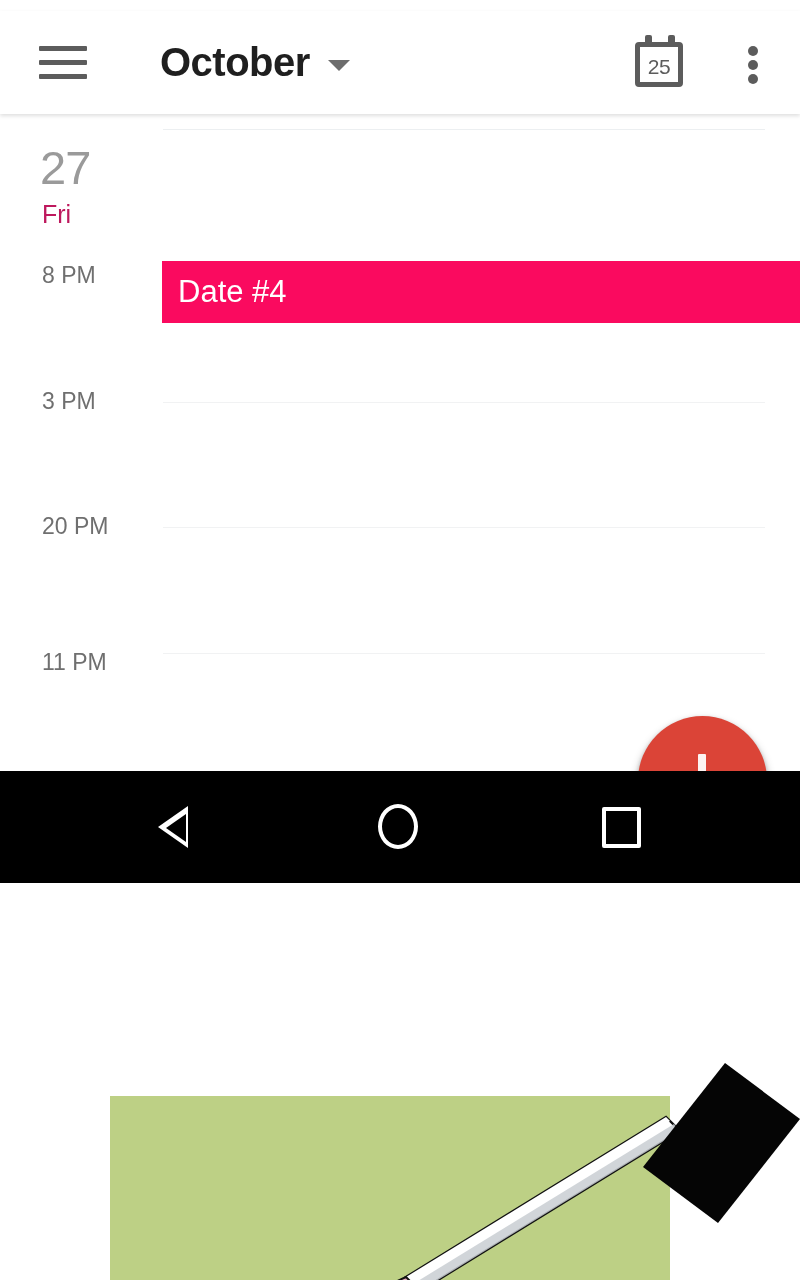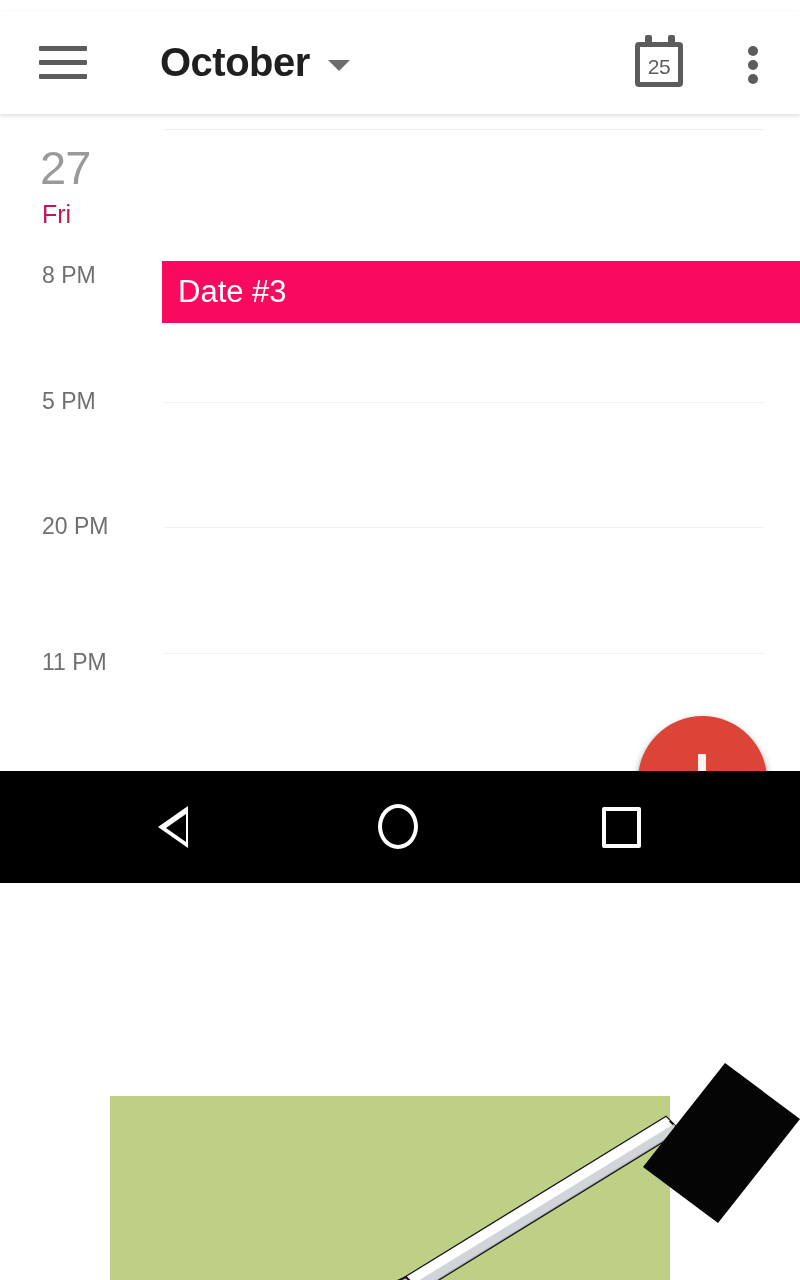--- a/index.html
+++ b/index.html
@@ -336,31 +336,31 @@
   <div id="day-view">
 
     <div id="day-header-rule"></div>
 
     <div id="day-number">27</div>
     <div id="day-weekday">Fri</div>
 
     <div class="hour-label" style="left:42px; top:150px;">8 PM</div>
     <div class="hour-line" style="top:162px;"></div>
 
-    <div class="hour-label" style="left:42px; top:276px;">5 PM</div>
+    <div class="hour-label" style="left:42px; top:276px;">3 PM</div>
     <div class="hour-line" style="top:288px;"></div>
 
     <div class="hour-label" style="left:42px; top:401px;">20 PM</div>
     <div class="hour-line" style="top:413px;"></div>
 
     <div class="hour-label" style="left:42px; top:537px;text-align:right;">11 PM</div>
     <div class="hour-line" style="top:539px;"></div>
 
     <div id="event-block">
-      <span id="event-title">Date #3</span>
+      <span id="event-title">Date #4</span>
     </div>
 
     <div id="fab-add-event">
 
       <span class="plus-v"></span>
     </div>
   </div>
 
   <div id="nav-bar">
     <div class="nav-btn" id="nav-back">

